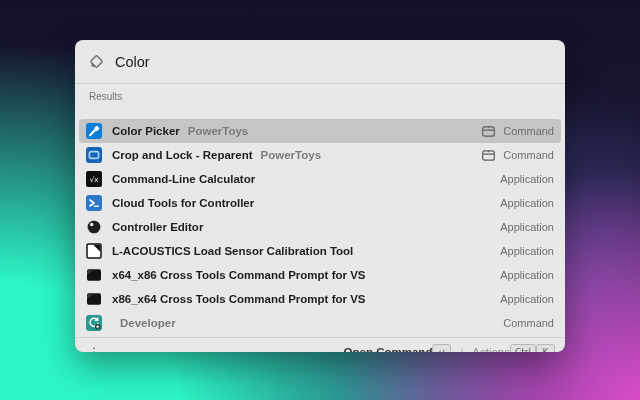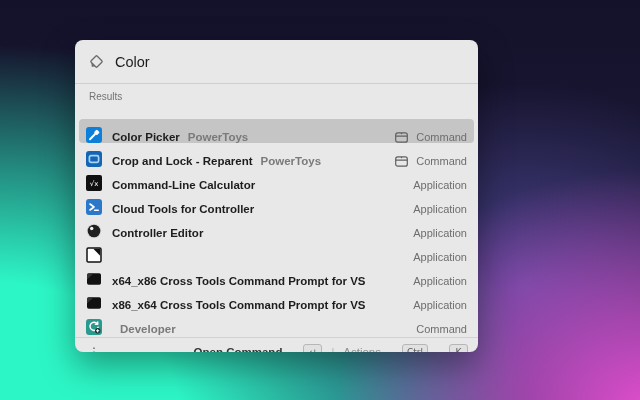--- a/index.html
+++ b/index.html
@@ -6,42 +6,42 @@
   body{
     width:640px;height:400px;overflow:hidden;position:relative;
     font-family:"Liberation Sans",sans-serif;
     background:
       radial-gradient(95% 115% at 102% 102%, rgba(236,80,212,.95) 0%, rgba(236,80,212,0) 52%),
       radial-gradient(125% 135% at -2% 103%, #2df6c6 24%, rgba(45,246,198,0) 68%),
       radial-gradient(70% 85% at 82% 72%, rgba(115,105,215,.55) 0%, rgba(115,105,215,0) 60%),
       linear-gradient(180deg,#14122a 0%,#1a1836 55%,#262350 100%);
   }
   .palette{
-    position:absolute;left:75px;top:40px;width:403px;height:312px;
+    position:absolute;left:75px;top:40px;width:490px;height:312px;
     background:#e9e8e8;border-radius:8px;box-shadow:0 14px 34px rgba(0,0,0,.38);
     display:flex;flex-direction:column;overflow:hidden;
   }
   .header{height:43px;flex:none;display:flex;align-items:center;padding:0 14px;border-bottom:1px solid #cfcfcf;}
   .logo{width:15px;height:15px;margin-right:11px;flex:none;display:flex;}
   .search-text{font-size:14.5px;color:#1b1b1b;}
   .results-label{font-size:10px;color:#737373;padding:7px 0 17px 14px;}
   .list{flex:1;padding:0 0 2px 0;}
-  .row{display:flex;align-items:flex-end;height:24px;margin:0 4px;padding:0 7px;border-radius:4px;}
+  .row{display:flex;align-items:center;height:24px;margin:0 4px;padding:0 7px;border-radius:4px;}
   .row.selected{background:#c6c5c5;}
   .ric{width:16px;height:16px;flex:none;margin-right:10px;display:flex;align-items:center;justify-content:center;}
   .ric svg{display:block;}
   .rtitle{font-size:11.5px;font-weight:bold;color:#1d1d1d;white-space:nowrap;}
   .rsub{font-size:11.5px;color:#7a7a7a;margin-left:8px;white-space:nowrap;font-weight:bold;}
   .rspace{flex:1;}
   .rtypeicon{flex:none;margin-right:8px;display:flex;}
   .rtype{font-size:11px;color:#6e6e6e;white-space:nowrap;}
   .footer{height:27px;flex:none;border-top:1px solid #d2d2d2;display:flex;align-items:center;padding:0 10px;}
   .kebab{font-size:12px;color:#565656;line-height:1;padding:0 3px;cursor:default;}
   .fspace{flex:1;}
-  .fbtn{display:flex;align-items:center;gap:21px;}
+  .fbtn{display:flex;align-items:center;gap:0;}
   .fprimary{font-size:11.5px;font-weight:bold;color:#343434;}
   .fsecondary{font-size:11.5px;color:#8f8f8f;}
   .fsep{color:#b5b5b5;font-size:11px;margin:0 9px;}
   .key{background:#e2e1e1;border:1px solid #b6b6b6;border-radius:3px;font-size:9px;color:#5c5c5c;
        padding:1px 4px;min-width:9px;text-align:center;line-height:12px;
        font-family:"DejaVu Sans",sans-serif;}
 </style>
 </head>
 <body>
 
@@ -140,20 +140,21 @@
 
     <span class="rtype">Application</span>
   </div>
       <div class="row">
     <span class="ric">
           <svg width="16" height="16" viewBox="0 0 16 16">
             <rect x="1" y="1" width="14" height="14" rx="1.3" fill="#fff" stroke="#111" stroke-width="1.5"></rect>
             <path d="M7.3 1.8 L14.2 1.8 L14.2 8.7 Z" fill="#111"></path>
           </svg>
         </span>
+    <span class="rtitle">L-ACOUSTICS Load Sensor Calibration Tool</span>
 
     <span class="rspace"></span>
 
     <span class="rtype">Application</span>
   </div>
       <div class="row">
     <span class="ric">
           <svg width="16" height="16" viewBox="0 0 16 16">
             <rect x="1" y="2.2" width="14" height="11.6" rx="1.8" fill="#121212"></rect>
             <path d="M1 4.2 a2 2 0 0 1 2-2 h4.6 L1 8.6 Z" fill="#3c3c3c" opacity=".85"></path>

